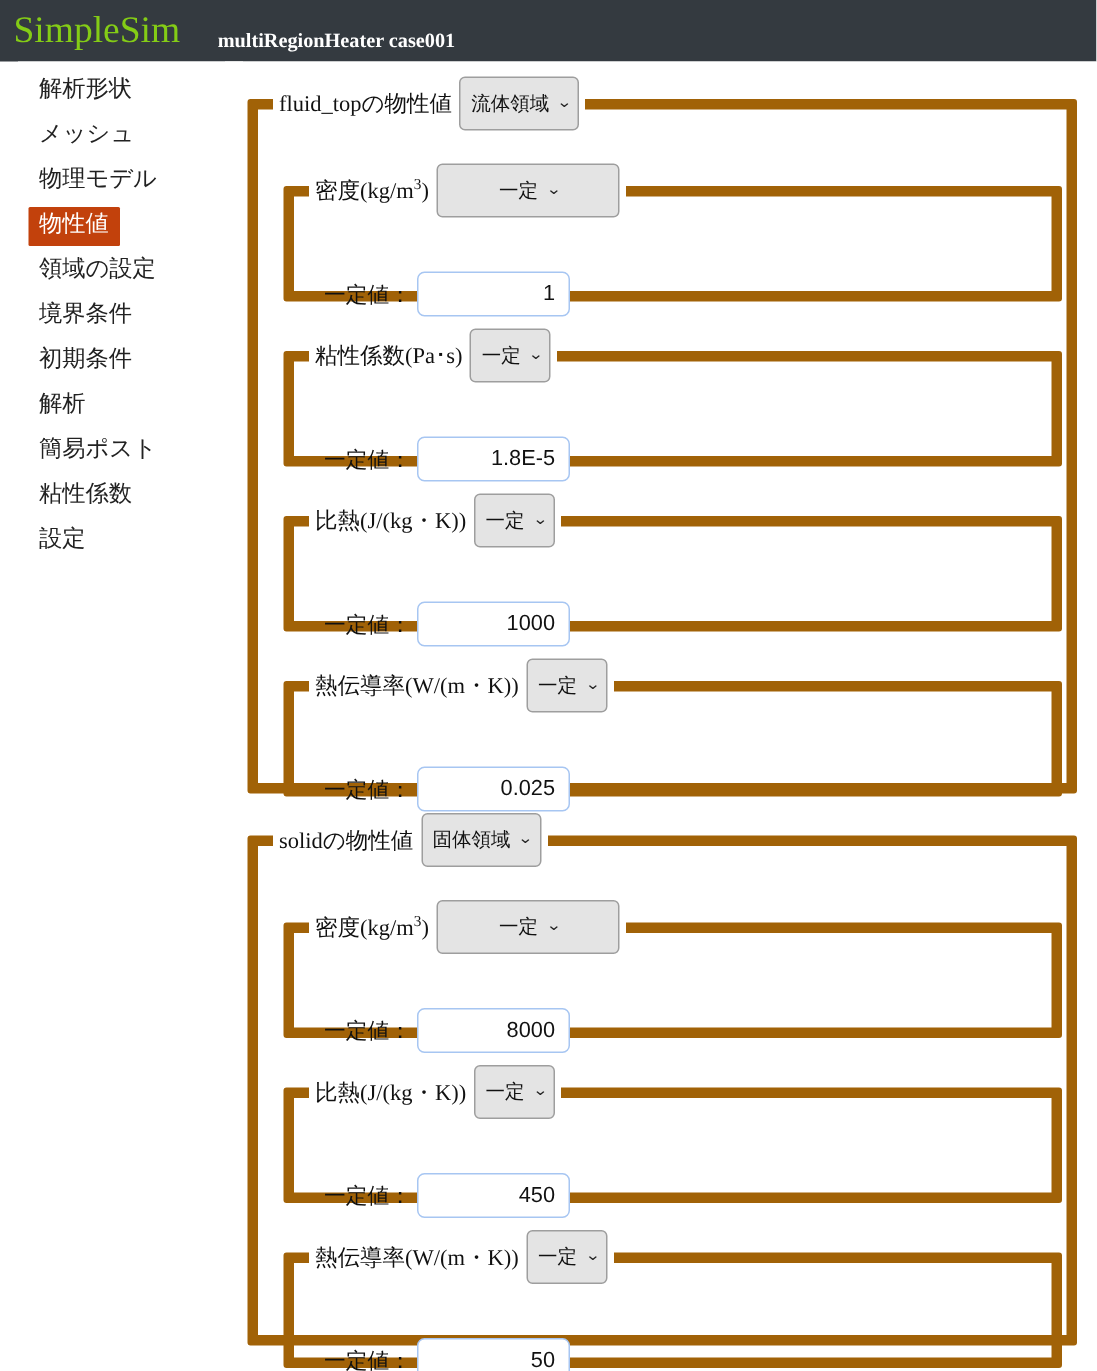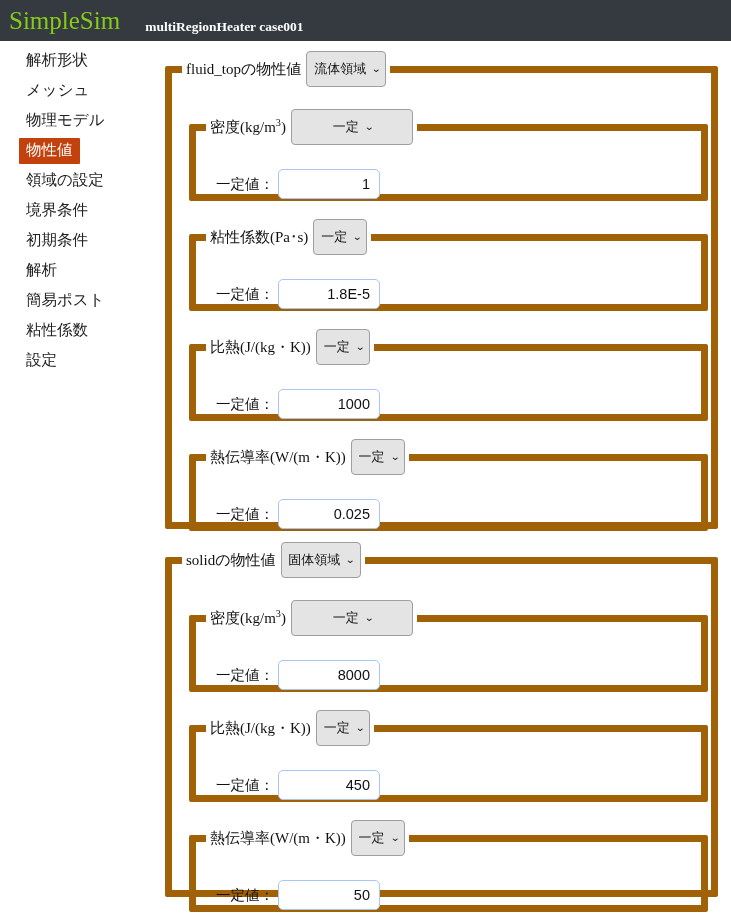--- a/index.html
+++ b/index.html
@@ -126,21 +126,21 @@
   .inner-fs {
     position: absolute;
     left: 17px;
     width: 519px;
     height: 92px;
   }
 
   .value-row {
     position: absolute;
     left: 20px;
-    top: 24px;
+    top: 36px;
     display: flex;
     align-items: center;
   }
   .value-label {
     font-size: 14.5px;
     color: #111;
     margin-right: 4px;
     white-space: nowrap;
   }
   .value-input {

